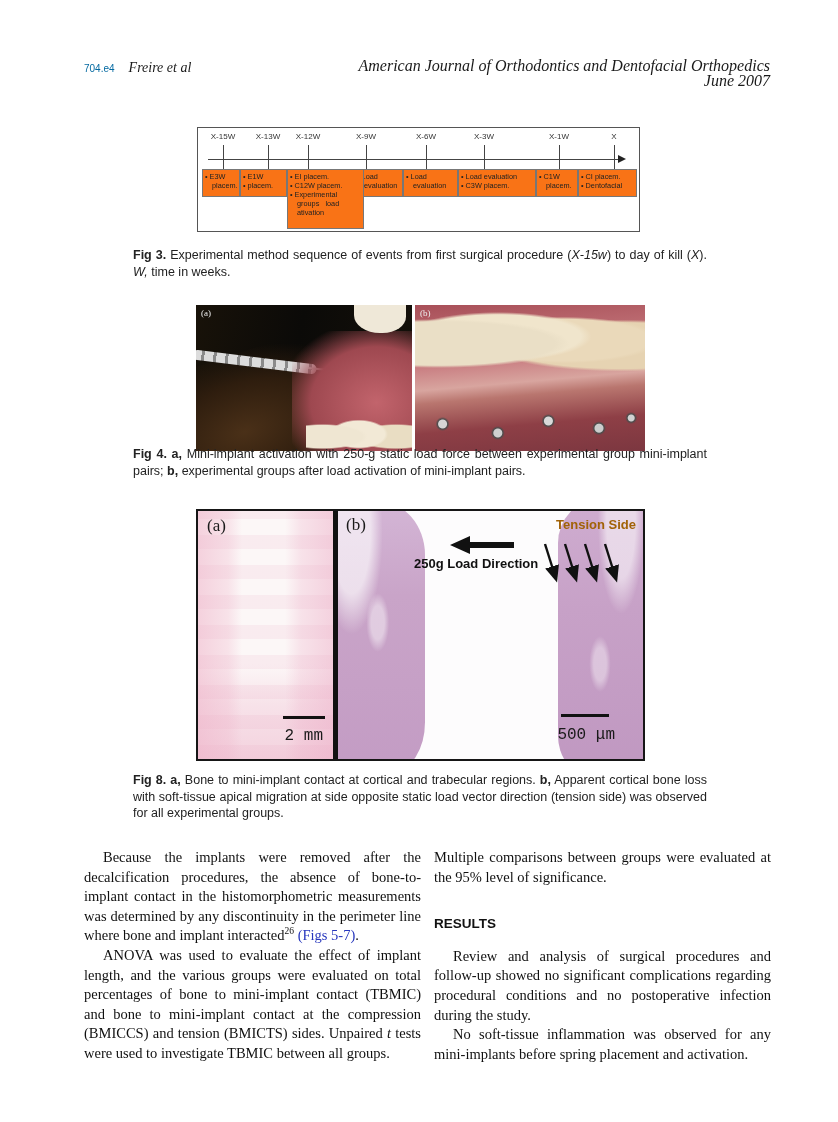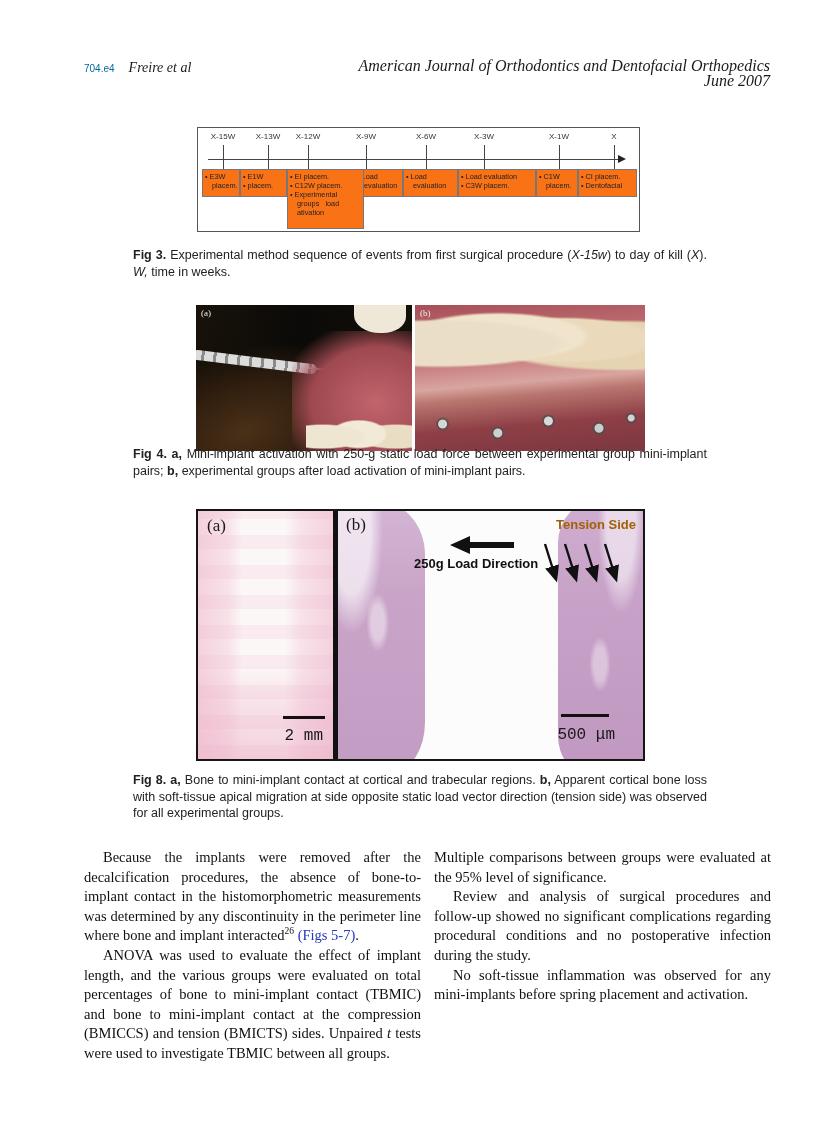--- a/index.html
+++ b/index.html
@@ -243,17 +243,18 @@
 
   <p class="caption" style="top:772px"><b>Fig 8.</b><b> a,</b><span> Bone to mini-implant contact at cortical and trabecular regions. </span><b>b,</b><span> Apparent cortical bone loss with soft-tissue apical migration at side opposite static load vector direction (tension side) was observed for all experimental groups.</span></p>
 
   <div class="col col-left">
     <p class="ind"><span>Because the implants were removed after the decalcification procedures, the absence of bone-to-implant contact in the histomorphometric measurements was determined by any discontinuity in the perimeter line where bone and implant interacted</span><sup>26</sup><a class="figlink"> (Figs 5-7)</a><span>.</span></p>
     <p class="ind"><span>ANOVA was used to evaluate the effect of implant length, and the various groups were evaluated on total percentages of bone to mini-implant contact (TBMIC) and bone to mini-implant contact at the compression (BMICCS) and tension (BMICTS) sides. Unpaired </span><span class="it">t</span><span> tests were used to investigate TBMIC between all groups.</span></p>
   </div>
 
   <div class="col col-right">
     <p>Multiple comparisons between groups were evaluated at the 95% level of significance.</p>
+    <h2 class="results-h">RESULTS</h2>
     <p class="ind">Review and analysis of surgical procedures and follow-up showed no significant complications regarding procedural conditions and no postoperative infection during the study.</p>
     <p class="ind">No soft-tissue inflammation was observed for any mini-implants before spring placement and activation.</p>
   </div>
 
 </div>
 
 </body></html>

